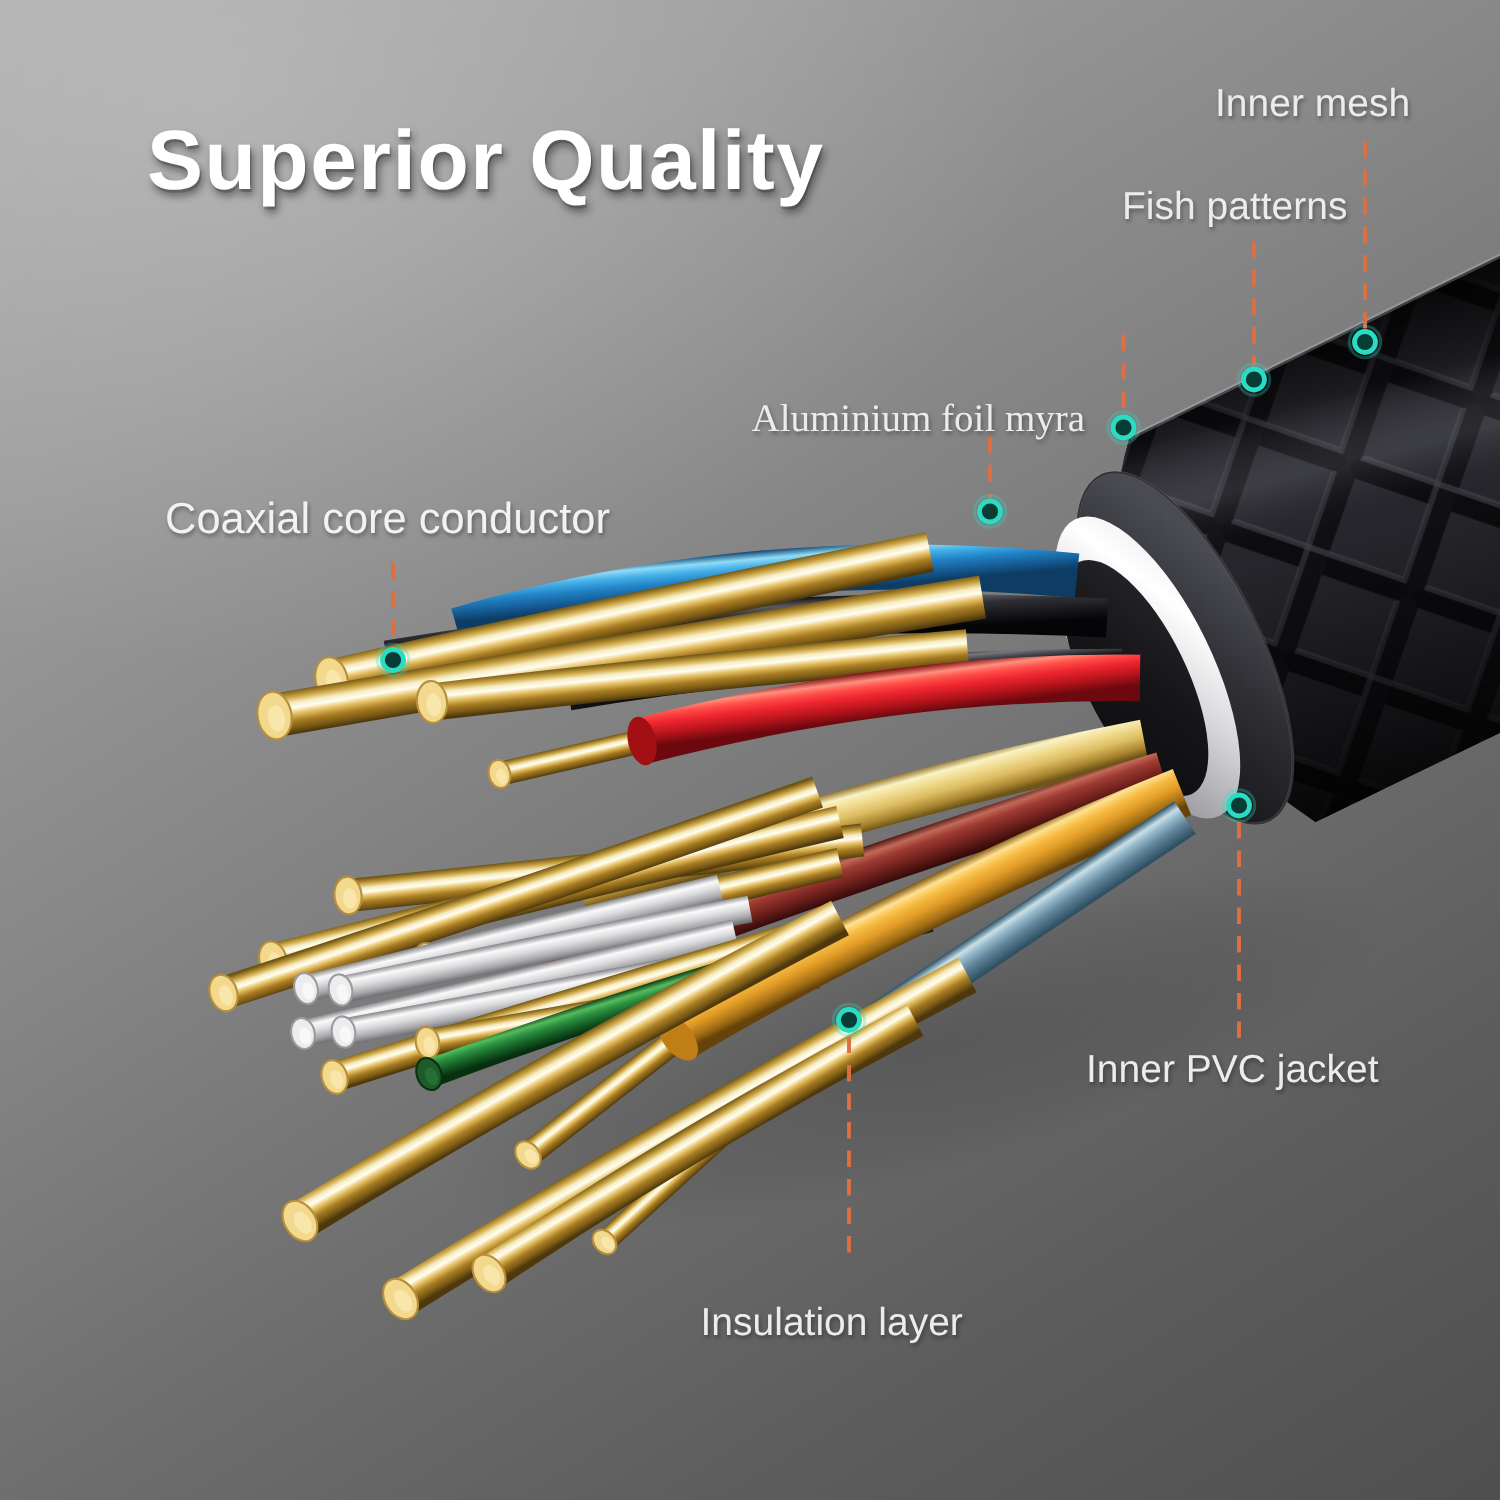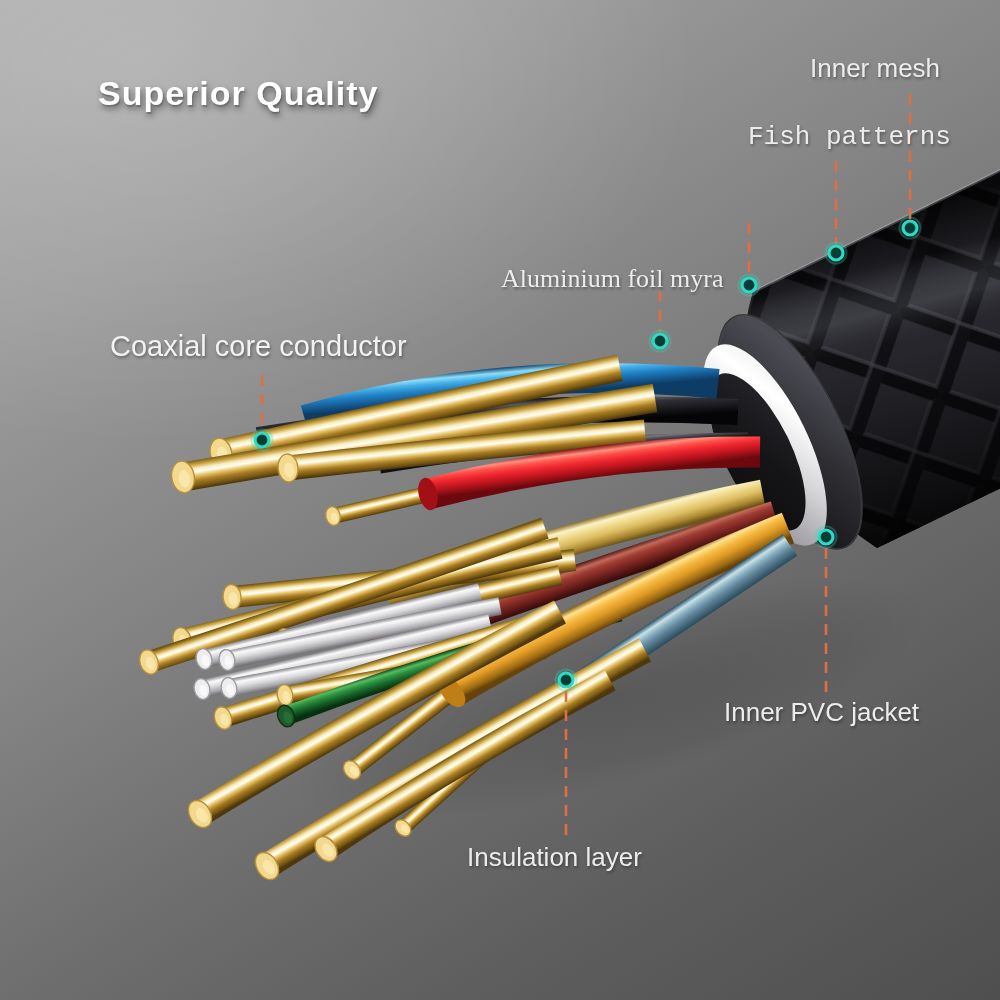--- a/index.html
+++ b/index.html
@@ -6,35 +6,35 @@
   .stage{
     position:relative;width:1000px;height:1000px;overflow:hidden;
     background:
       radial-gradient(900px 620px at 14% 6%, rgba(255,255,255,.20), rgba(255,255,255,0) 62%),
       linear-gradient(148deg,#aaaaaa 0%,#9c9c9c 20%,#858585 42%,#6e6e6e 62%,#5d5d5d 80%,#4f4f4f 100%);
     font-family:"Liberation Sans",sans-serif;
   }
   .stage svg{position:absolute;left:0;top:0;}
   .title{
     position:absolute;left:98px;top:74px;
-    font-size:34px;font-weight:700;letter-spacing:1px;color:#ffffff;
+    font-size:56px;font-weight:700;letter-spacing:1px;color:#ffffff;
     text-shadow:2px 4px 6px rgba(0,0,0,.45),1px 2px 0 rgba(0,0,0,.18);
     white-space:nowrap;
   }
   .lbl{
     position:absolute;font-size:26px;font-weight:400;color:#ececec;
     text-shadow:1px 2px 3px rgba(0,0,0,.35);white-space:nowrap;
   }
   .lbl-nylon{left:810px;top:53px;}
-  .lbl-fish{left:748px;top:122px;font-family:Liberation Mono, monospace;}
+  .lbl-fish{left:748px;top:122px;}
   .lbl-outer{left:630px;top:187px;}
   .lbl-alum{left:501px;top:264px;font-family:Liberation Serif, serif;}
   .lbl-coaxial{left:110px;top:330px;font-size:29px;color:#f2f2f2;text-align:center;}
   .lbl-inner{left:696px;top:697px;margin-left:28px;}
-  .lbl-insul{left:467px;top:842px;}
+  .lbl-insul{left:467px;top:866px;}
 </style>
 </head>
 <body>
 
 <div class="stage">
 
   <svg id="scene" width="1000" height="1000" viewBox="0 0 1000 1000">
     <defs>
       <pattern id="braid" width="96" height="96" patternUnits="userSpaceOnUse" patternTransform="rotate(-26)">
         <rect width="96" height="96" fill="#26262c"></rect>

